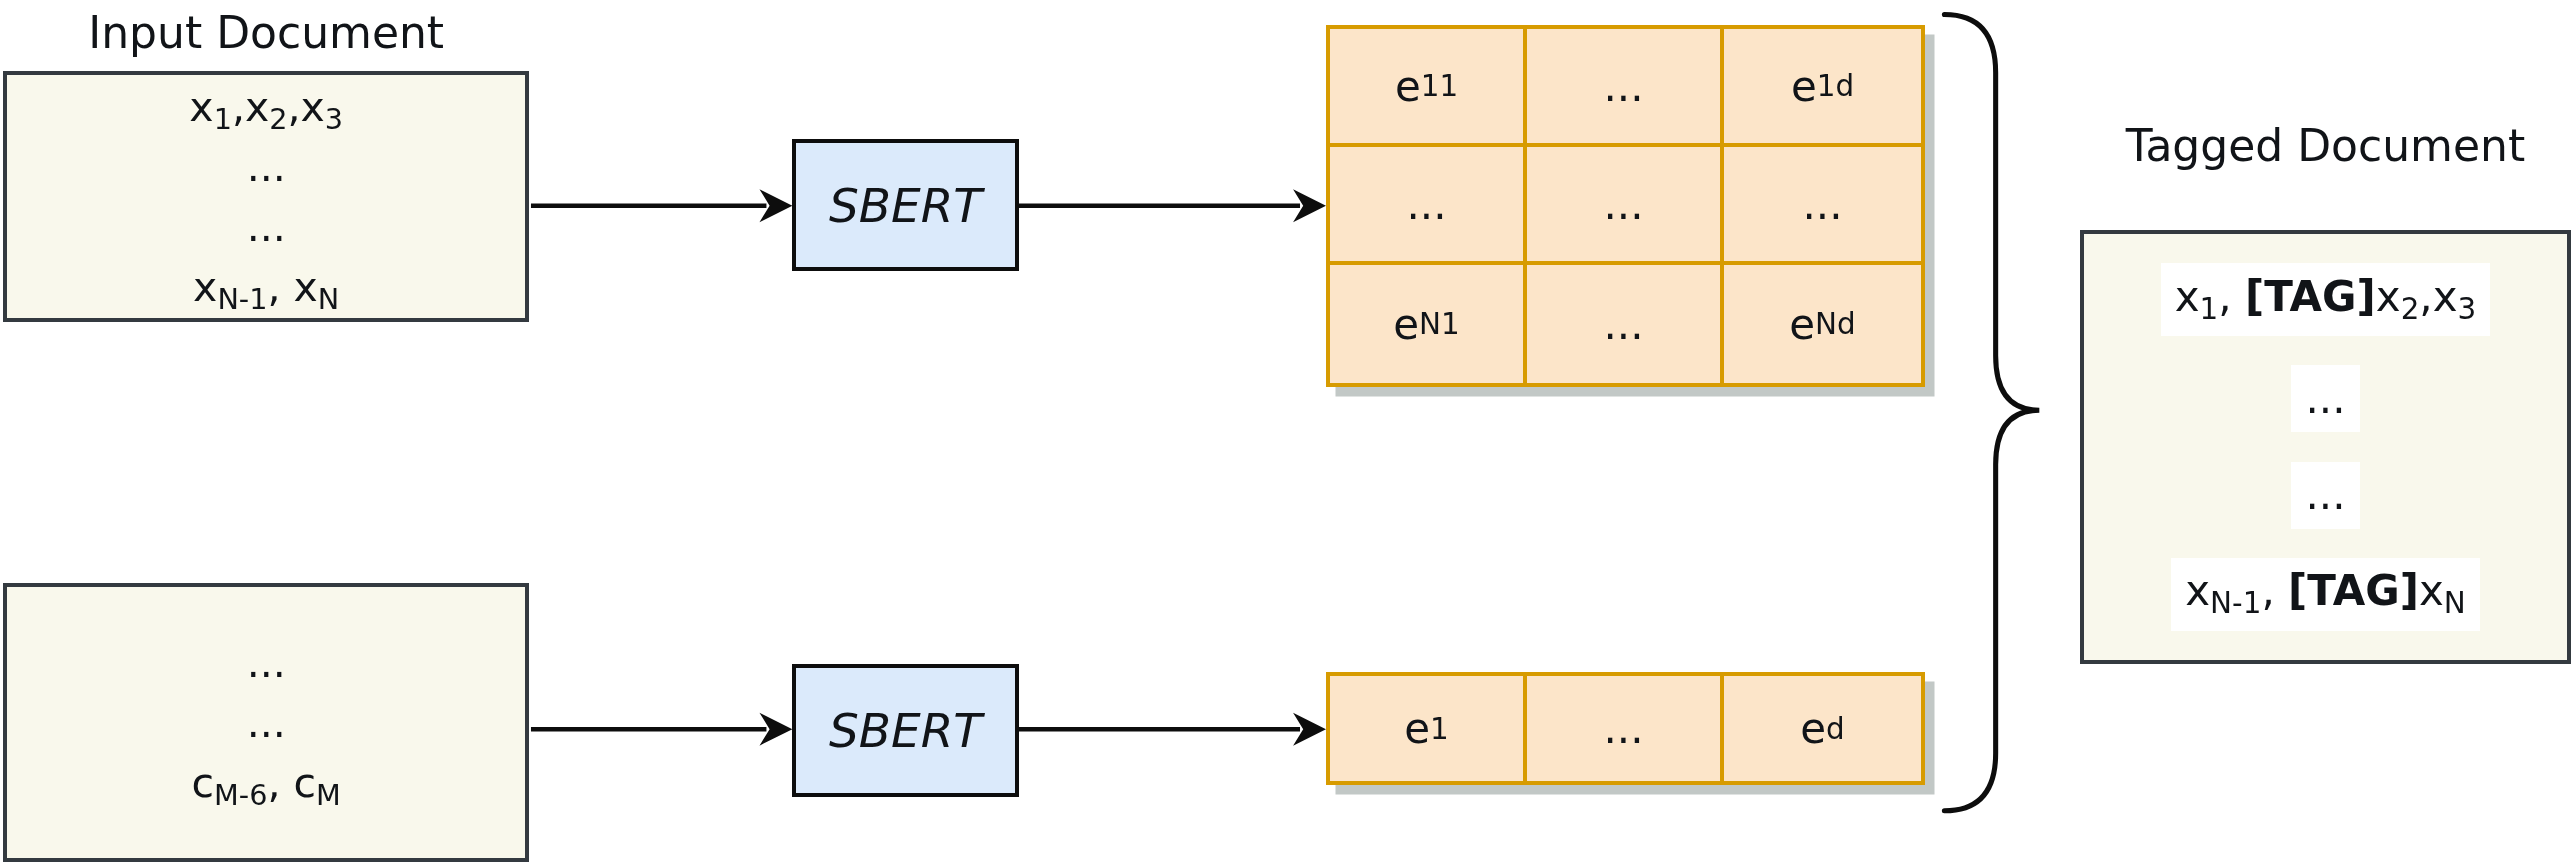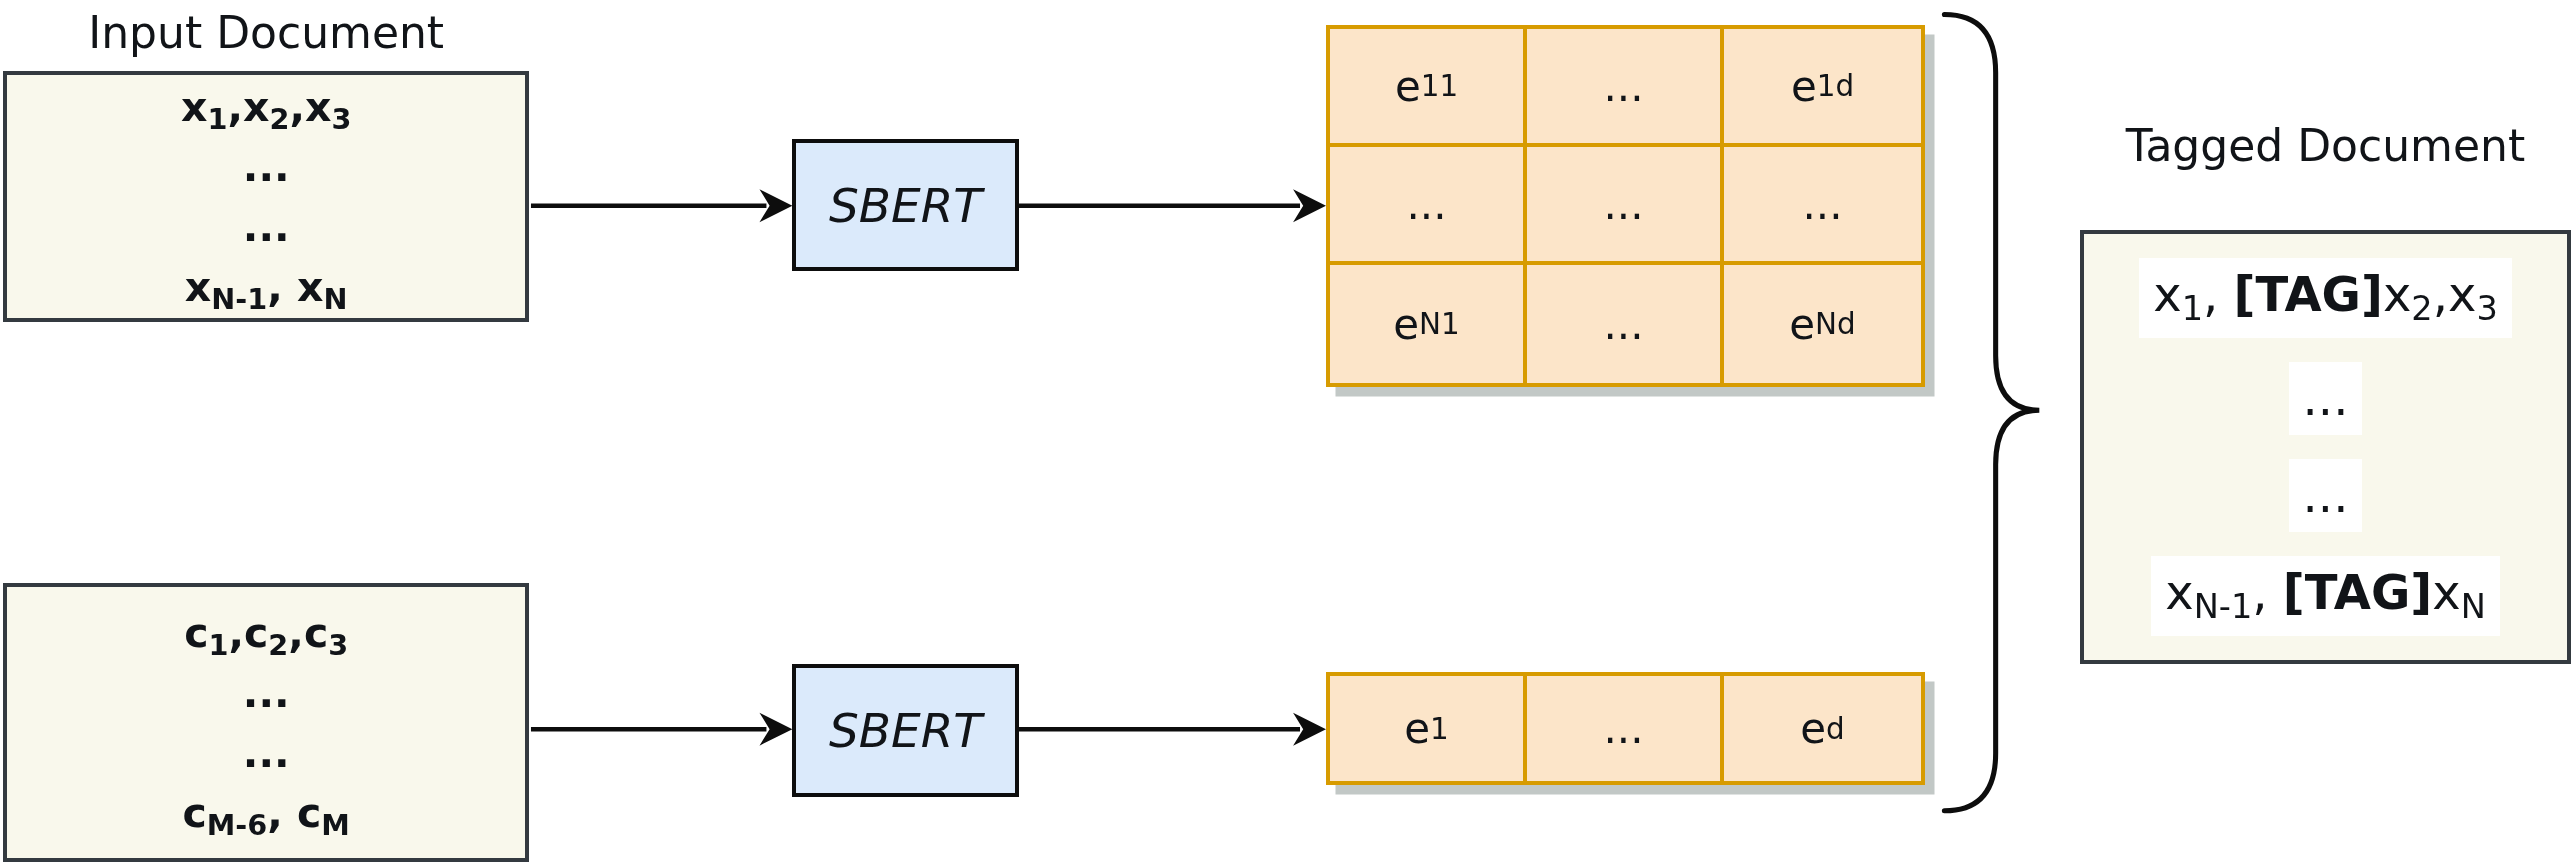--- a/index.html
+++ b/index.html
@@ -20,21 +20,21 @@
   }
   .title{
     position:absolute;text-align:center;font-size:44px;line-height:1.1;
     color:var(--text);white-space:nowrap;
   }
   .doc-box{
     position:absolute;background:var(--paper);border:4.4px solid var(--paper-border);
     box-sizing:border-box;display:flex;flex-direction:column;align-items:center;
     justify-content:center;
   }
-  .doc-line{height:60px;line-height:60px;font-size:41px;text-align:right;white-space:nowrap;font-weight:bold;}
+  .doc-line{height:60px;line-height:60px;font-size:41px;text-align:right;white-space:nowrap;}
   .sub{font-size:70%;vertical-align:-0.28em;}
   .b{font-weight:bold;}
   .sbert-box{
     position:absolute;background:var(--blue);border:4.4px solid var(--line);
     box-sizing:border-box;display:flex;align-items:center;justify-content:center;
     font-size:47px;white-space:nowrap;font-style:italic;
   }
   .etable{
     position:absolute;background:var(--orange);border:4.4px solid var(--orange-border);
     box-sizing:border-box;display:grid;box-shadow:9.5px 9.5px 0 var(--shadow);
@@ -47,21 +47,21 @@
     white-space:nowrap;
   }
   .ecell:nth-child(3n){border-right:none;}
   .matrix .ecell:nth-child(n+7){border-bottom:none;}
   .vector .ecell{border-bottom:none;}
   .tagged-box{
     position:absolute;background:var(--paper);border:4.4px solid var(--paper-border);
     box-sizing:border-box;display:flex;flex-direction:column;align-items:center;
     justify-content:space-evenly;
   }
-  .tline{font-size:48px;text-align:center;white-space:nowrap;}
+  .tline{font-size:42px;text-align:center;white-space:nowrap;}
   .hl{background:var(--highlight);padding:11.4px 14px;line-height:1.05;display:inline-block;}
   #wires{position:absolute;left:0;top:0;pointer-events:none;}
   #wires .stroke{stroke:var(--line);stroke-width:7;fill:none;}
   #wires .head{fill:var(--line);stroke:none;}
   #wires .brace{stroke:var(--line);stroke-width:8;fill:none;stroke-linecap:round;}
 </style>
 </head>
 <body>
 
 <div id="canvas">
@@ -90,21 +90,20 @@
   <div class="title" style="left:2080px;top:122px;width:491px;">Tagged Document</div>
 
   <div class="doc-box" style="left:3.2px;top:71px;width:526px;height:251px;">
     <div class="doc-line"><span>x</span><span class="sub">1</span><span>,x</span><span class="sub">2</span><span>,x</span><span class="sub">3</span></div>
     <div class="doc-line"><span>...</span></div>
     <div class="doc-line"><span>...</span></div>
     <div class="doc-line"><span>x</span><span class="sub">N-1</span><span>, x</span><span class="sub">N</span></div>
   </div>
 
   <div class="doc-box" style="left:3.2px;top:583px;width:526px;height:279px;">
-    <div class="doc-line"><span>c</span><span class="sub">1</span><span>,c</span><span class="sub">2</span><span>,c</span><span class="sub">3</span></div>
     <div class="doc-line"><span>...</span></div>
     <div class="doc-line"><span>...</span></div>
     <div class="doc-line"><span>c</span><span class="sub">M-6</span><span>, c</span><span class="sub">M</span></div>
   </div>
 
   <div class="sbert-box" style="left:792px;top:139px;width:227px;height:132px;">
     <span>SBERT</span>
   </div>
   <div class="sbert-box" style="left:792px;top:664px;width:227px;height:133px;">
     <span>SBERT</span>

